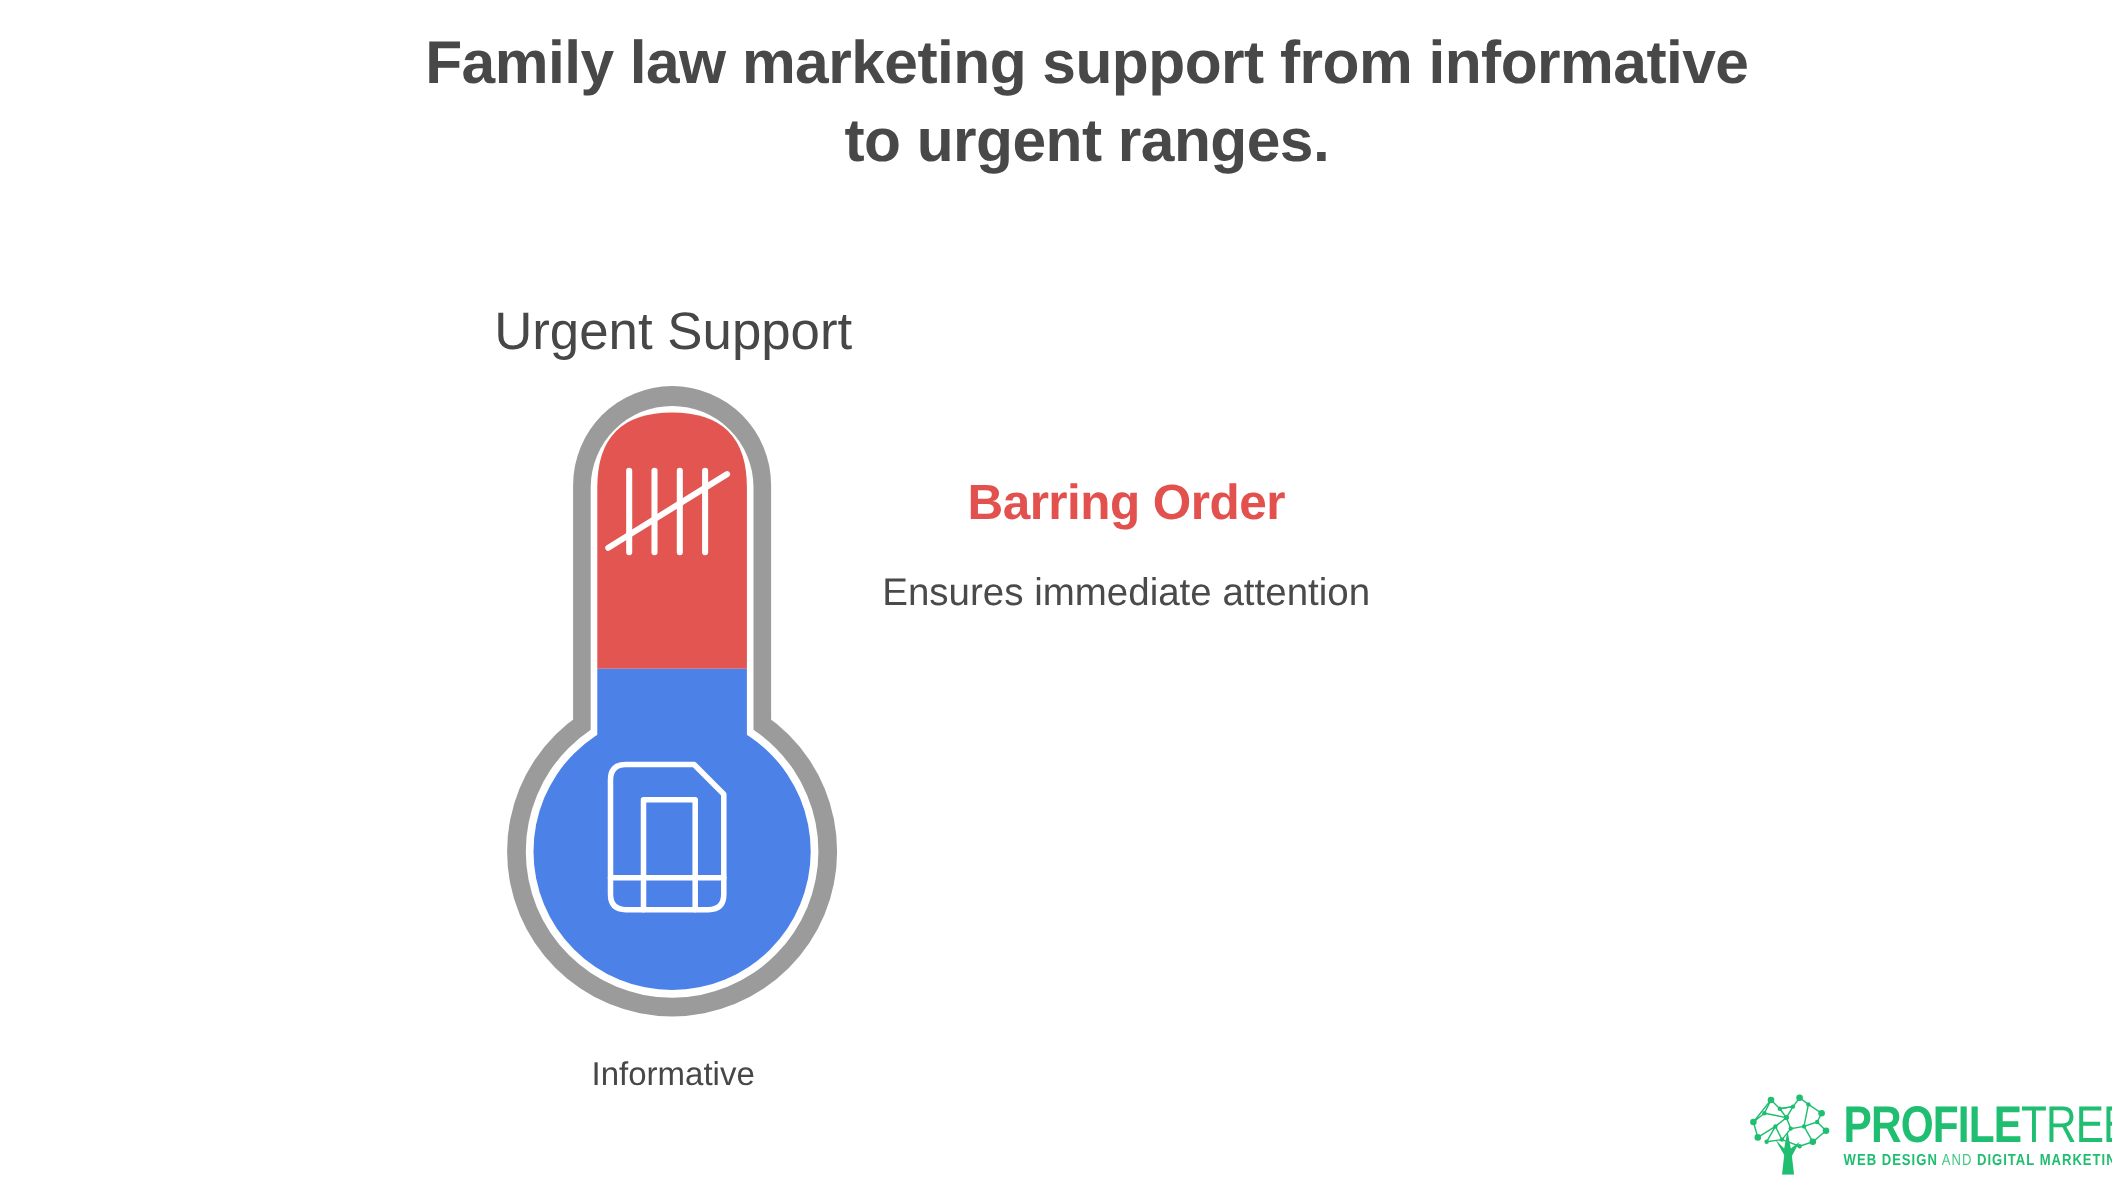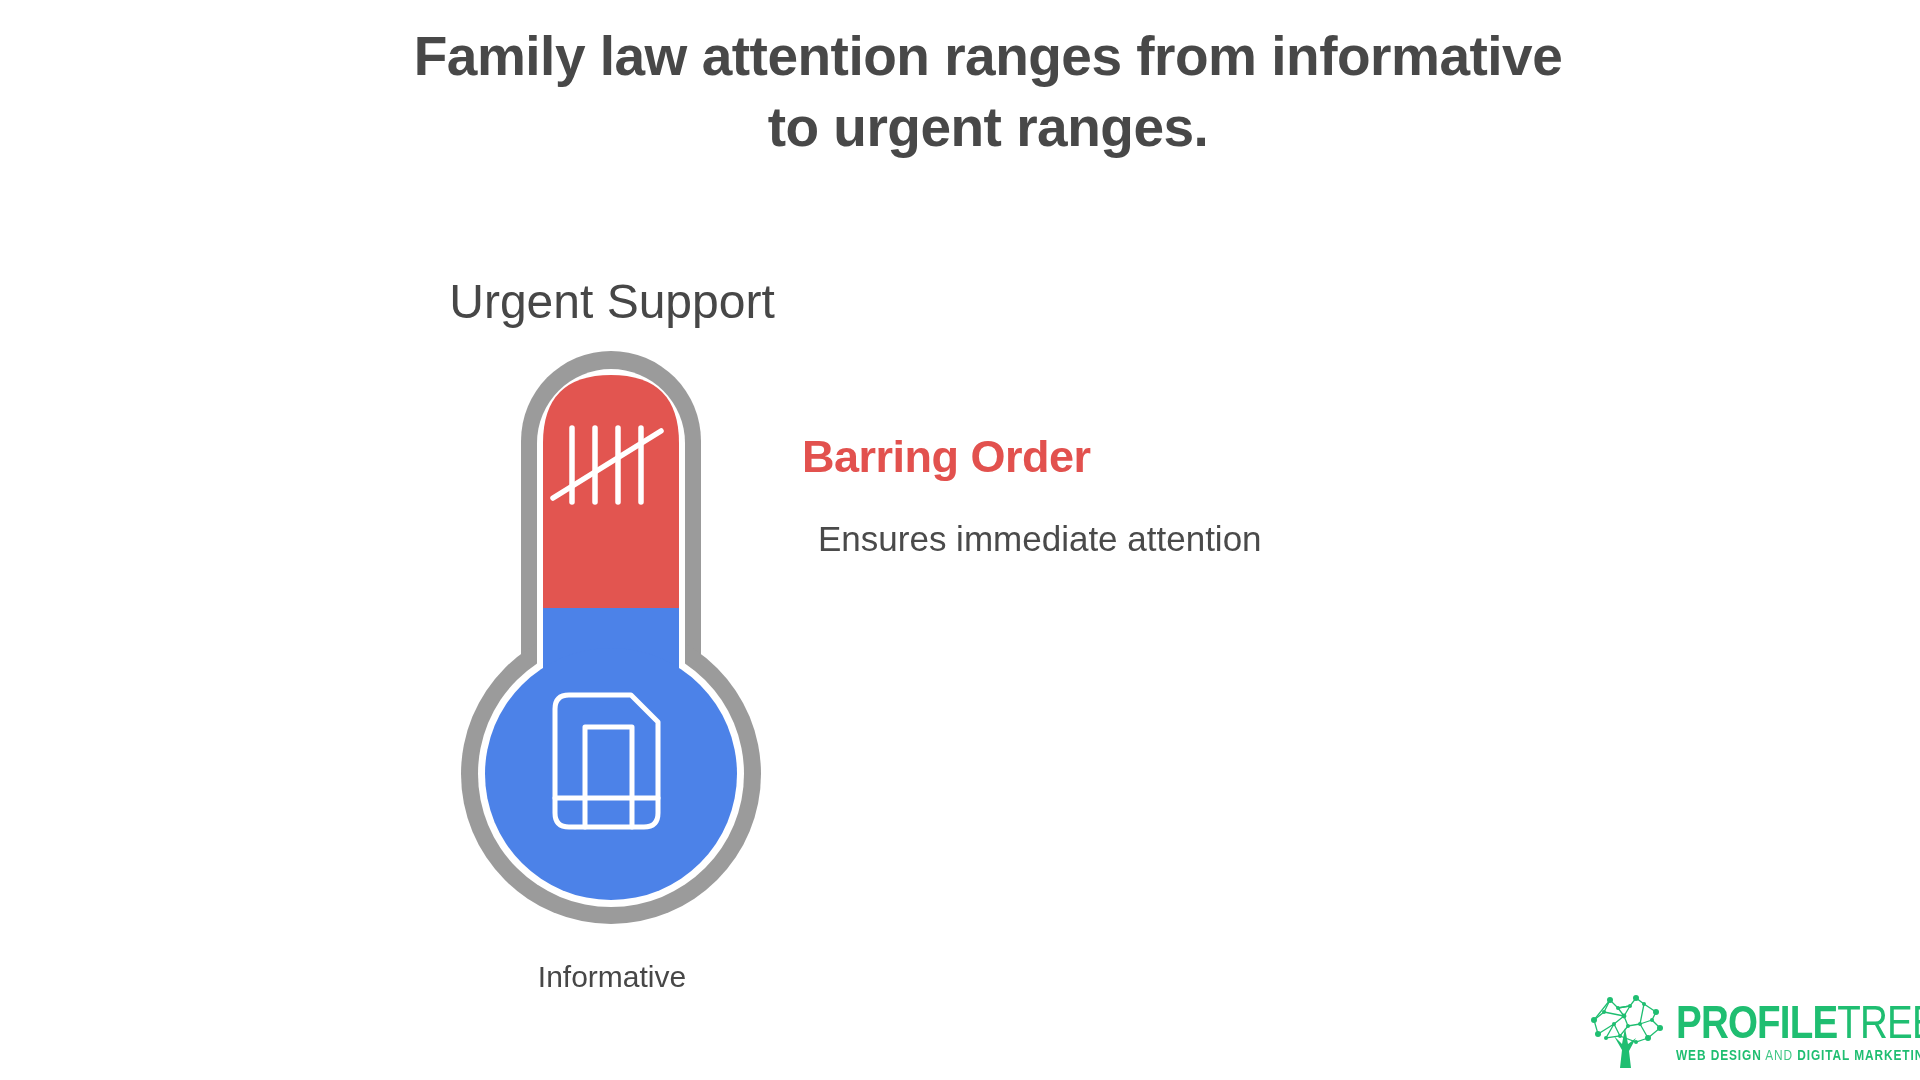--- a/index.html
+++ b/index.html
@@ -21,44 +21,44 @@
     position:absolute;left:441px;width:342px;text-align:center;
     font-size:48px;color:#474747;
   }
   .therm-label.top{top:274px;}
   .therm-label.bottom{top:960px;font-size:30px;}
 
   
   .therm{position:absolute;left:440px;top:340px;}
 
   
-  .item{position:absolute;left:802px;}
+  .item{position:absolute;left:802px;text-align:center;}
   .item h2{margin:0;font-size:45px;font-weight:700;letter-spacing:-0.5px;}
-  .item p{margin:36px 0 0 16px;font-size:35px;color:#4a4a4a;}
+  .item p{margin:36px 0 0 0;font-size:35px;color:#4a4a4a;}
   .item.item-hot{top:431px;}
   .item.item-cold{top:650px;}
   .item.item-hot h2{color:#e2514e;}
   .item.item-cold h2{color:#4285f4;}
 
   
   .logo{position:absolute;left:1584px;top:994px;display:flex;align-items:center;gap:8px;}
   .logo-text{transform:scaleX(0.82);transform-origin:left center;color:#1fbe71;}
   .wordmark{font-size:47px;line-height:44px;letter-spacing:-1px;white-space:nowrap;}
   .wordmark .wm-bold{font-weight:700;}
   .wordmark .wm-light{font-weight:400;}
   .tagline{font-size:14.5px;letter-spacing:1.1px;margin-top:3px;white-space:nowrap;}
   .tagline .tg-bold{font-weight:700;}
   .tagline .tg-light{font-weight:400;opacity:0.85;}
 </style>
 </head>
 <body>
 
 <div class="canvas">
 
-  <h1 class="title-line l1">Family law attention ranges from informative</h1>
+  <h1 class="title-line l1">Family law marketing support from informative</h1>
   <h1 class="title-line l2">to urgent ranges.</h1>
 
   <div class="therm-label top">Urgent Support</div>
 
   <svg class="therm" width="342" height="600" viewBox="0 0 342 600" aria-hidden="true">
 
     <g>
       <rect x="81" y="11" width="180" height="430" rx="90" ry="90" fill="#9b9b9b"></rect>
       <circle cx="171" cy="434" r="150" fill="#9b9b9b"></circle>
     </g>

